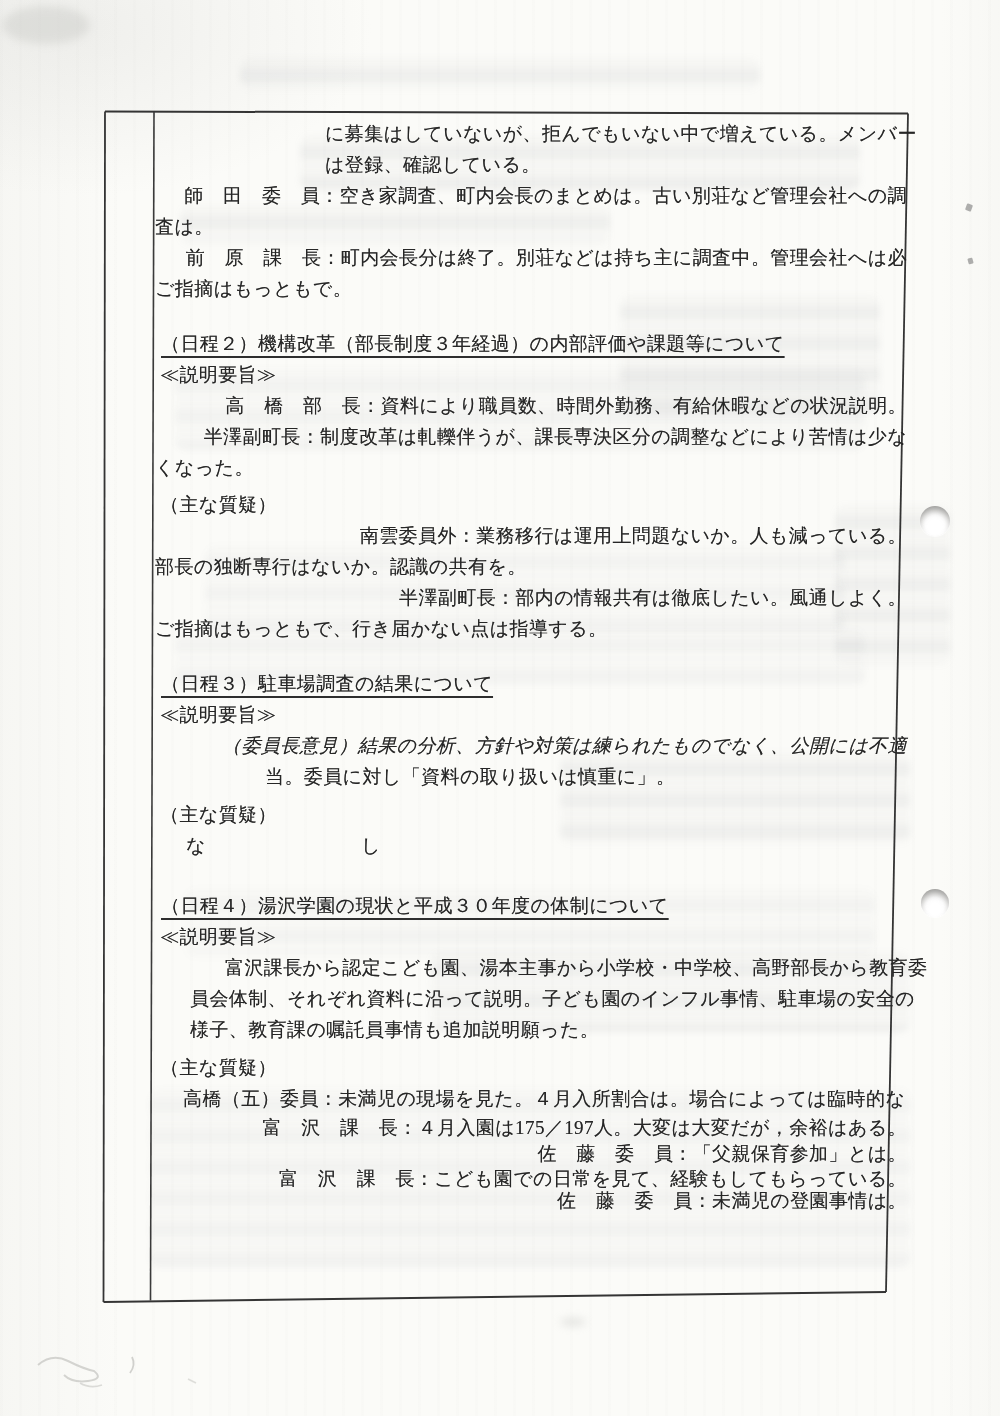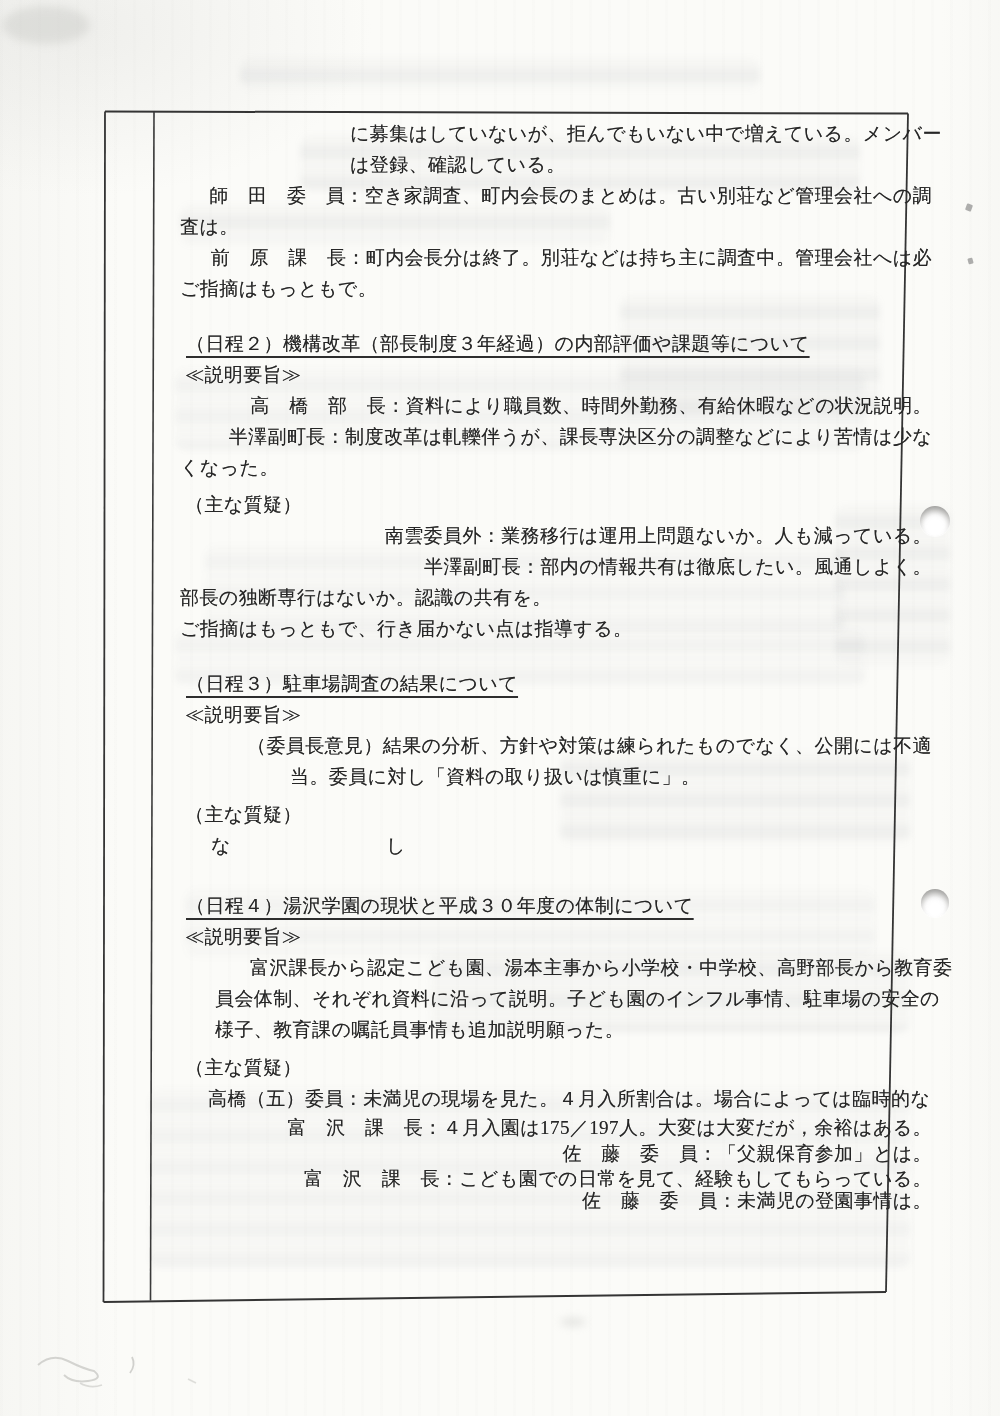--- a/index.html
+++ b/index.html
@@ -17,35 +17,34 @@
       repeating-linear-gradient(90deg, rgba(190,190,186,.035) 0 3px, rgba(255,255,255,0) 3px 19px),
       #fbfbf8;
     color:var(--ink,#262626);
   }
   
   .frame-svg{position:absolute;left:0;top:0;pointer-events:none;}
   
   .content{
     position:absolute;left:155px;top:118px;width:752px;height:1186px;
     overflow:visible;
-    margin-left:25px;
   }
   .ln{
     height:31px;line-height:31px;font-size:19px;
     letter-spacing:.4px;white-space:pre;
     color:var(--ink,#262626);
     text-shadow:0 0 .4px rgba(40,40,40,.55);
   }
   .gap{width:100%;}
   .cont   {padding-left:170px;}
   .speaker{padding-left:23px;text-align:right;}
   .wrap   {}
   .label  {padding-left:5px;}
   .heading{padding-left:6px;text-decoration:underline;text-underline-offset:6px;text-decoration-thickness:1.5px;text-decoration-color:#2e2e2e;}
-  .cmt    {padding-left:67px;}
+  .cmt    {padding-left:67px;font-style:italic;}
   .cmtwrap{padding-left:110px;}
   .lead   {padding-left:70px;}
   .body   {padding-left:35px;}
   .q      {padding-left:28px;}
   .none   {padding-left:31px;}
   
   .hole{
     position:absolute;border-radius:50%;
     background:radial-gradient(circle at 50% 62%, #ffffff 40%, #f4f3ef 78%, #e9e8e3 100%);
     box-shadow:inset 0 6px 7px -2px rgba(95,95,95,.60), inset 0 -2px 3px rgba(255,255,255,.9), 0 1px 1px rgba(255,255,255,.8);
@@ -96,22 +95,22 @@
       <div class="ln wrap">ご指摘はもっともで。</div>
       <div class="gap" style="height: 24px;"></div>
       <div class="ln heading">（日程２）機構改革（部長制度３年経過）の内部評価や課題等について</div>
       <div class="ln label">≪説明要旨≫</div>
       <div class="ln speaker">高　橋　部　長：資料により職員数、時間外勤務、有給休暇などの状況説明。</div>
       <div class="ln speaker">半澤副町長：制度改革は軋轢伴うが、課長専決区分の調整などにより苦情は少な</div>
       <div class="ln wrap">くなった。</div>
       <div class="gap" style="height: 6px;"></div>
       <div class="ln label">（主な質疑）</div>
       <div class="ln speaker">南雲委員外：業務移行は運用上問題ないか。人も減っている。</div>
+      <div class="ln wrap">部長の独断専行はないか。認識の共有を。</div>
       <div class="ln speaker">半澤副町長：部内の情報共有は徹底したい。風通しよく。</div>
-      <div class="ln wrap">部長の独断専行はないか。認識の共有を。</div>
       <div class="ln wrap">ご指摘はもっともで、行き届かない点は指導する。</div>
       <div class="gap" style="height: 24px;"></div>
       <div class="ln heading">（日程３）駐車場調査の結果について</div>
       <div class="ln label">≪説明要旨≫</div>
       <div class="ln cmt">（委員長意見）結果の分析、方針や対策は練られたものでなく、公開には不適</div>
       <div class="ln cmtwrap">当。委員に対し「資料の取り扱いは慎重に」。</div>
       <div class="gap" style="height: 7px;"></div>
       <div class="ln label">（主な質疑）</div>
       <div class="ln none">な　　　　　　　　し</div>
       <div class="gap" style="height: 29px;"></div>

